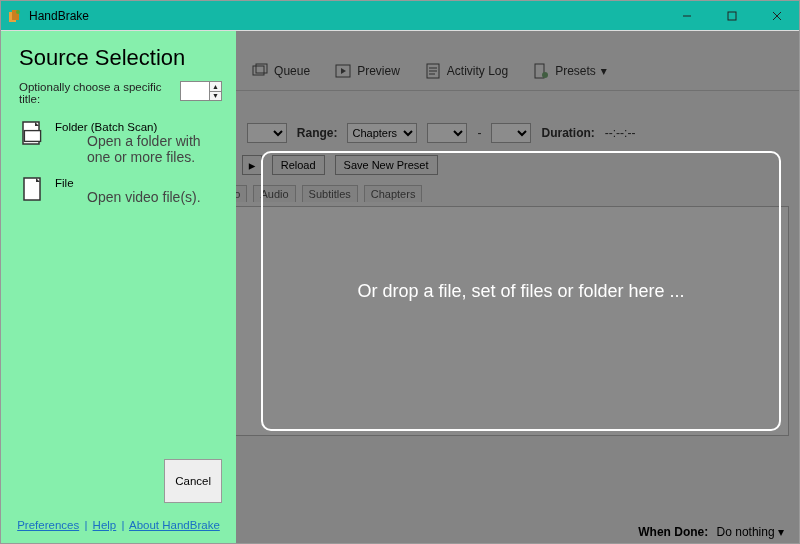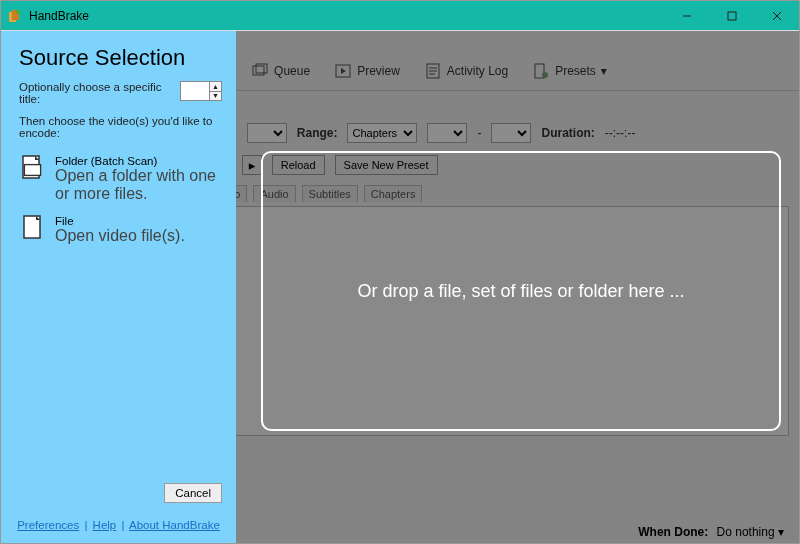--- a/index.html
+++ b/index.html
@@ -29,37 +29,37 @@
   .bg-subtabs span { padding:2px 6px; border:1px solid #bbb; border-bottom:none; background:#eaeaea;}
   .bg-panel { margin:0 10px 6px 10px; height:230px; border:1px solid #bbb; background:#fafafa;}
   .bg-bottom { position:absolute; bottom:30px; left:10px; right:10px; display:flex; align-items:center;}
   .bg-bottom input { flex:1; height:22px; border:1px solid #aaa;}
   .bg-bottom button { height:22px; margin-left:6px; font-size:11px; padding:0 8px; border:1px solid #999; background:#eee;}
   .bg-status { position:absolute; bottom:4px; right:10px; font-size:12px; color:#000;}
   .bg-status b { font-weight:bold; }
   .bg-status .dd { border:1px solid transparent; padding:1px 4px;}
 
   
-  .srcpanel { position:absolute; top:30px; left:0; width:235px; bottom:0; background:#7dd3fc; z-index:10; padding:14px 14px 8px 18px; }
+  .srcpanel { position:absolute; top:30px; left:0; width:235px; bottom:0; background:#86efac; z-index:10; padding:14px 14px 8px 18px; }
   .srcpanel h1 { margin:0 0 10px 0; font-size:22px; font-weight:400; color:#000; }
   .optrow { font-size:11.5px; color:#222; display:flex; align-items:flex-start; gap:6px; margin-bottom:10px;}
   .spinwrap { display:flex; align-items:stretch; border:1px solid #888; height:20px; width:42px;}
   .spinwrap input { width:28px; border:none; outline:none; font-size:11px; padding:0 2px;}
   .spinbtns { display:flex; flex-direction:column; width:14px; border-left:1px solid #888;}
   .spinbtns div { flex:1; font-size:7px; display:flex; align-items:center; justify-content:center; background:#f5f5f5; border-bottom:1px solid #888;}
   .spinbtns div:last-child { border-bottom:none;}
   .instr { font-size:11.5px; color:#222; margin-bottom:10px; }
 
   .srcopt { display:flex; gap:10px; padding:6px 2px; cursor:pointer; }
   .srcopt .icon { width:24px; height:28px; flex-shrink:0; display:flex; align-items:flex-start; justify-content:center;}
   .srcopt .txt .t1 { font-size:11.5px; color:#000; }
-  .srcopt .txt .t2 { font-size:16px; color:#444; }
+  .srcopt .txt .t2 { font-size:14px; color:#444;margin-left:32px; }
 
   .cancelrow { position:absolute; bottom:40px; right:14px;}
-  .cancelrow button { font-size:11.5px; padding:3px 10px; border:1px solid #999; background:#eee; cursor:pointer;}
+  .cancelrow button { font-size:11.5px; padding:15px 10px; border:1px solid #999; background:#eee; cursor:pointer;}
   .links { position:absolute; bottom:12px; left:0; right:0; text-align:center; font-size:11.5px; color:#1a6fc4;}
   .links a { color:#1a6fc4; text-decoration:underline; cursor:pointer;}
   .links .sep { color:#1a6fc4; margin:0 2px;}
 
   
   .dropzone { position:absolute; top:150px; left:260px; right:18px; height:280px; border:2px solid #fff; border-radius:10px; z-index:5; display:flex; align-items:center; justify-content:center; color:#fff; font-size:18px; }
 </style>
 </head>
 <body>
 
@@ -194,21 +194,20 @@
     <div class="optrow">
       <span>Optionally choose a specific title:</span>
       <span class="spinwrap">
         <input value="" style="">
         <span class="spinbtns">
           <div>▲</div>
           <div>▼</div>
         </span>
       </span>
     </div>
-    <div class="instr">Then choose the video(s) you'd like to encode:</div>
 
     <div class="srcopt">
       <div class="icon">
         <svg width="22" height="26" viewBox="0 0 22 26">
             <rect x="1" y="1" width="16" height="22" fill="#fff" stroke="#333" stroke-width="1.5"></rect>
             <path d="M13 1 L17 5 L13 5 Z" fill="#333"></path>
             <rect x="6" y="14" width="18" height="12" fill="#fff" stroke="#333" stroke-width="1.5" transform="translate(-3,-3) scale(0.9)"></rect>
           </svg>
       </div>
       <div class="txt">

